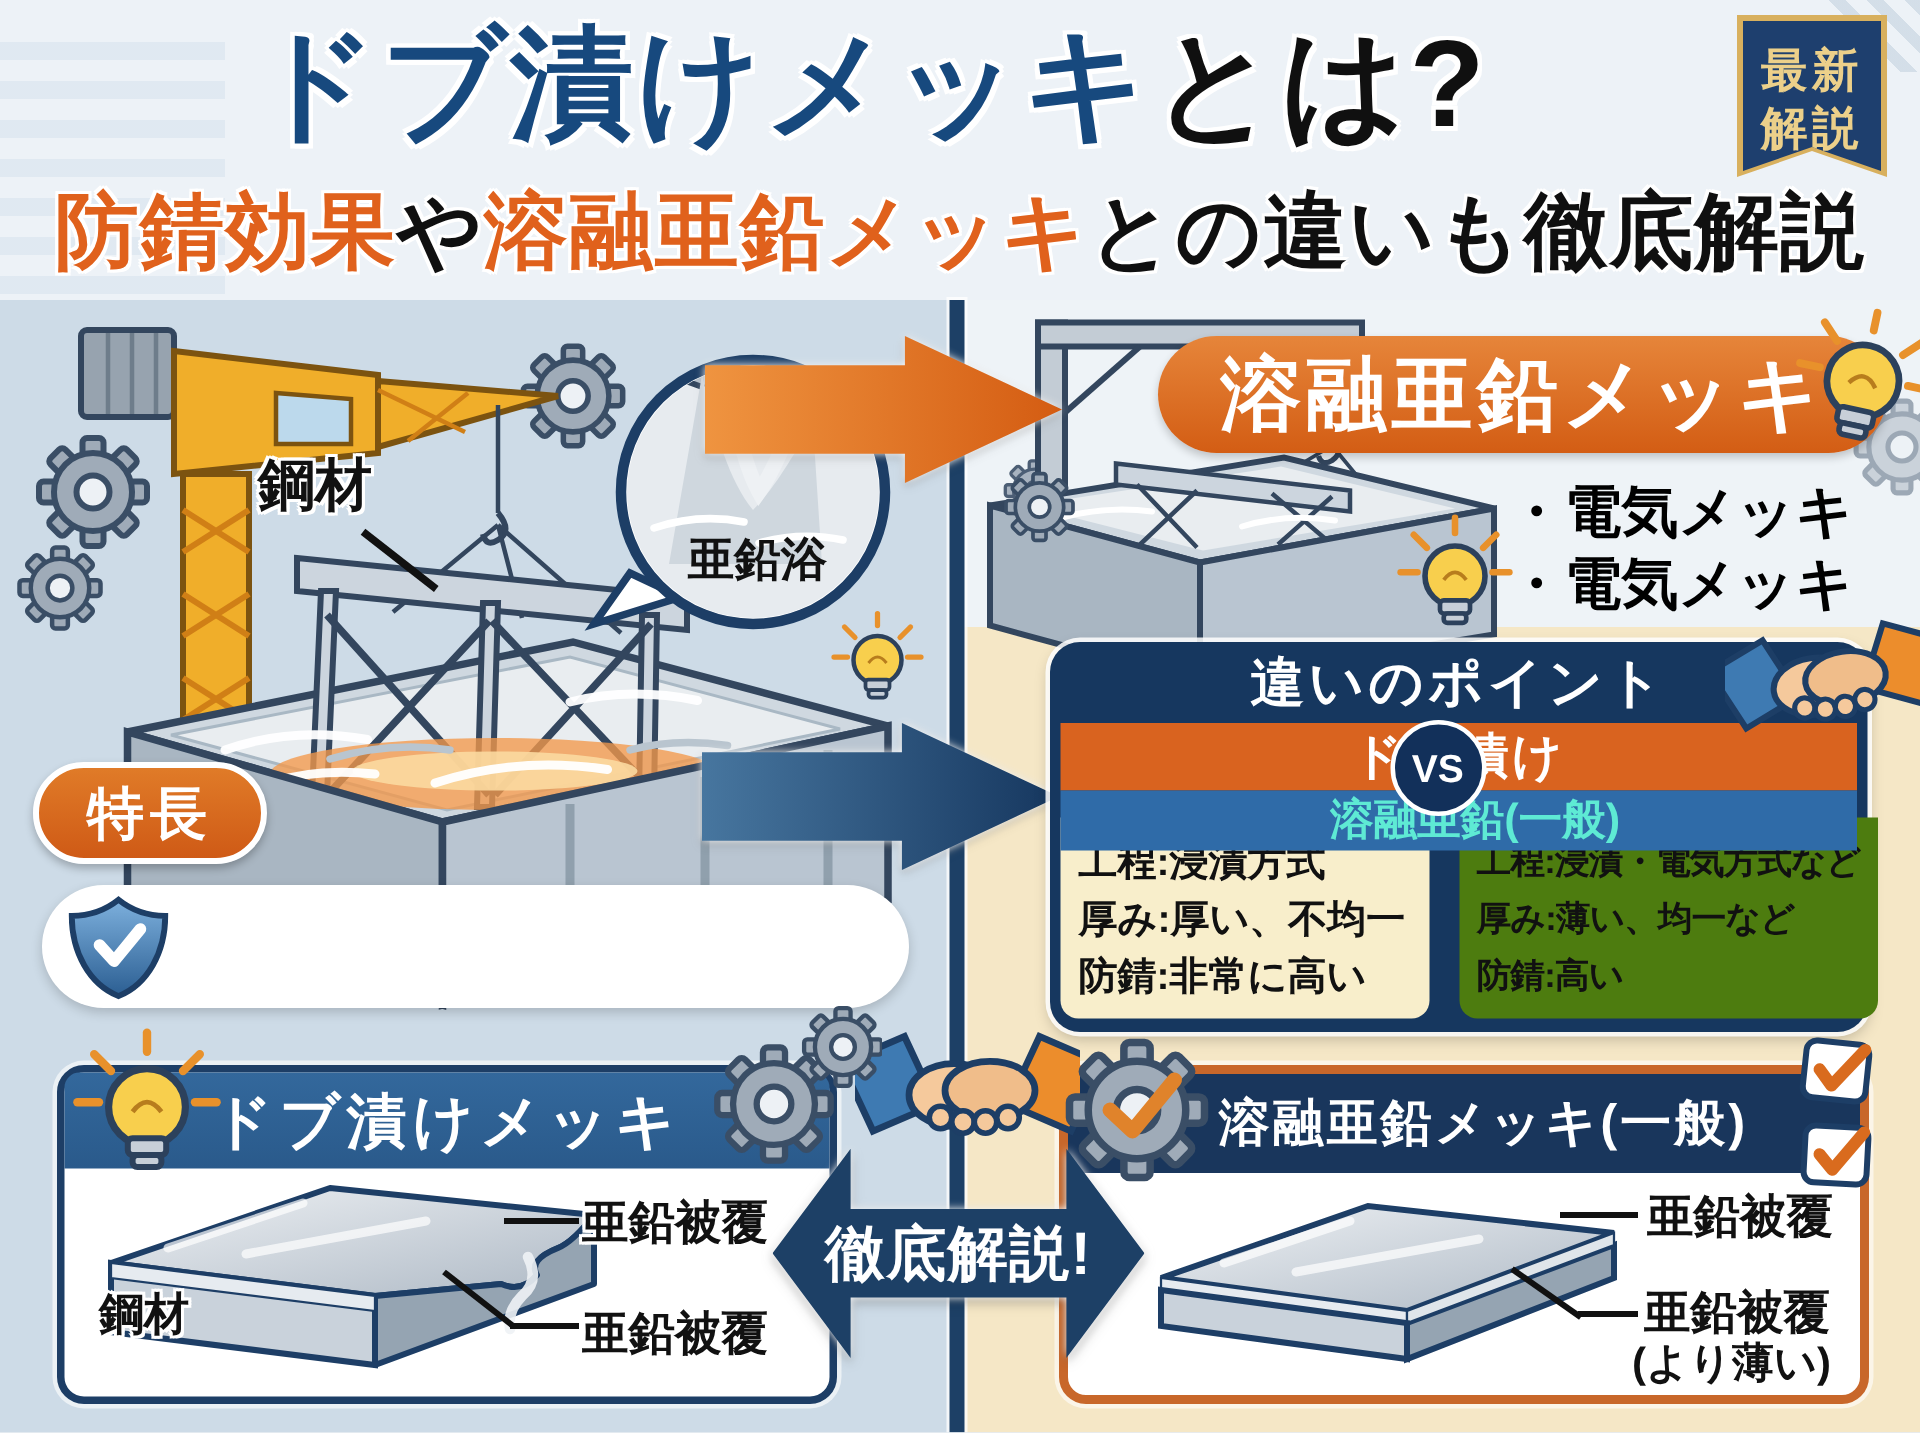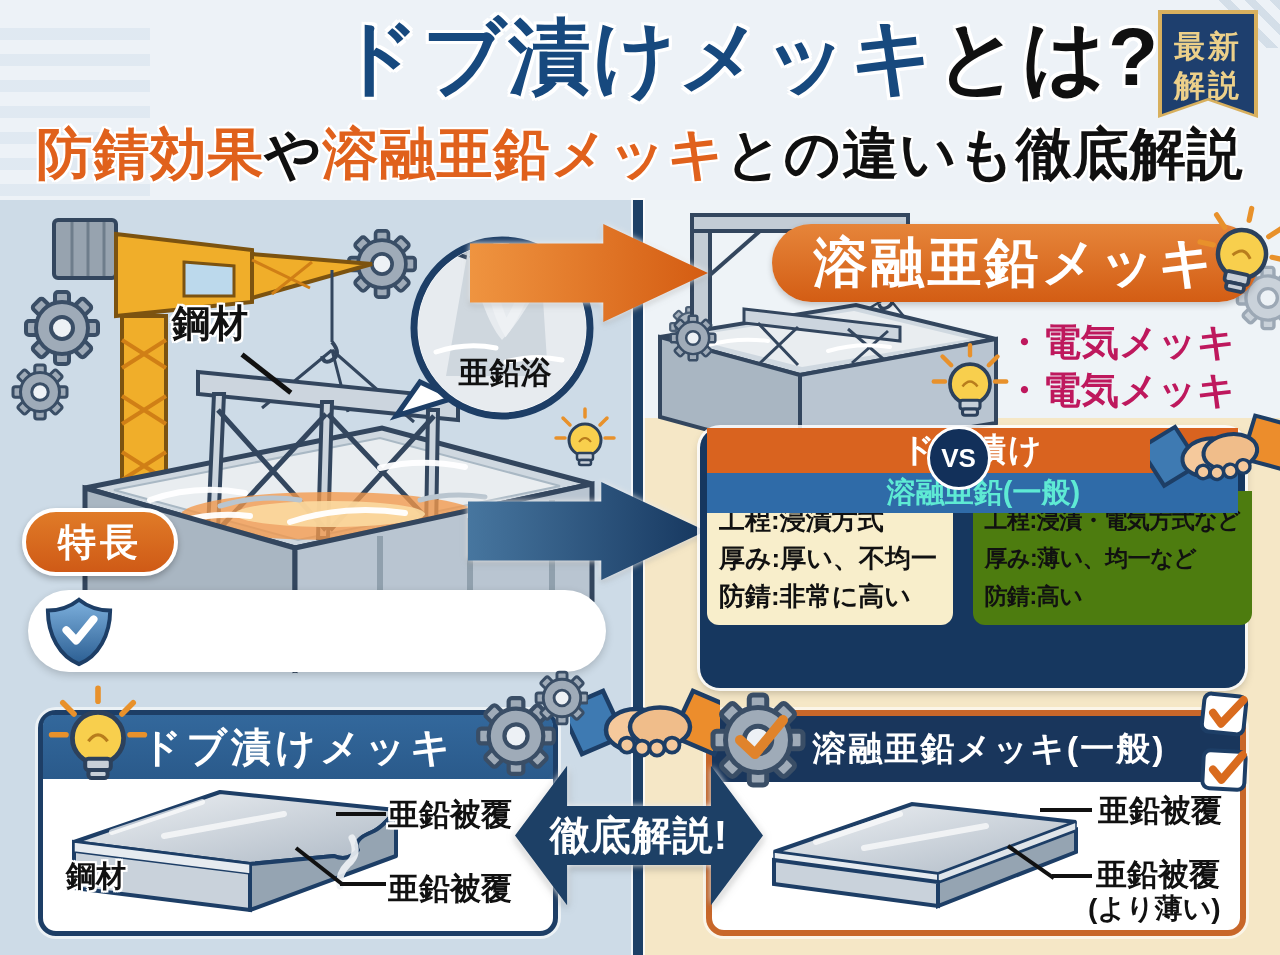--- a/index.html
+++ b/index.html
@@ -8,21 +8,21 @@
   .abs{position:absolute;}
   .nw{white-space:nowrap;}
   
   .bg-left{left:0;top:200px;width:636px;height:755px;background:#cddbe7;}
   .bg-right-top{left:643px;top:200px;width:637px;height:218px;background:#eef3f7;}
   .bg-right-cream{left:643px;top:418px;width:637px;height:537px;background:#f5e7c6;}
   .divider{left:633px;top:200px;width:10px;height:755px;background:#1d4066;box-shadow:0 0 0 2px rgba(255,255,255,.75);z-index:2;}
   .decor-rows{left:0;top:28px;width:150px;height:180px;opacity:.5;background:repeating-linear-gradient(180deg,#d3e0ec 0 12px,transparent 12px 26px);}
   .decor-stripes{right:0;top:0;width:64px;height:48px;opacity:.7;background:repeating-linear-gradient(45deg,#c9d6e2 0 8px,transparent 8px 18px);}
   
-  .title-row{left:0;top:6px;width:1160px;text-align:right;z-index:5;font-weight:900;font-size:82px;letter-spacing:2px;line-height:1.25;}
+  .title-row{left:0;top:6px;width:1160px;text-align:center;z-index:5;font-weight:900;font-size:82px;letter-spacing:2px;line-height:1.25;}
   .t-blue{color:#17497e;}
   .t-black{color:#101010;}
   .o3{text-shadow:3px 0 0 #fff,-3px 0 0 #fff,0 3px 0 #fff,0 -3px 0 #fff,3px 3px 0 #fff,-3px -3px 0 #fff,3px -3px 0 #fff,-3px 3px 0 #fff;}
   .o2{text-shadow:2px 0 0 #fff,-2px 0 0 #fff,0 2px 0 #fff,0 -2px 0 #fff,2px 2px 0 #fff,-2px -2px 0 #fff,2px -2px 0 #fff,-2px 2px 0 #fff;}
   .subtitle-row{left:0;top:118px;width:1280px;text-align:center;z-index:5;font-weight:900;font-size:56px;letter-spacing:1px;line-height:1.3;}
   .t-orange{color:#e0611c;}
   .badge{right:22px;top:10px;width:100px;height:108px;z-index:8;background:#d8b05e;clip-path:polygon(0 0,100% 0,100% 100%,50% 84%,0 100%);padding:0;filter:drop-shadow(0 2px 3px rgba(0,0,0,.3));}
   .badge-inner{position:absolute;left:4px;top:4px;right:4px;bottom:4px;background:#1e3f6e;clip-path:polygon(0 0,100% 0,100% 100%,50% 84%,0 100%);color:#ecd08a;font-weight:900;font-size:31px;letter-spacing:3px;text-align:center;line-height:1.25;padding-top:14px;box-sizing:border-box;}
   
   .lbl{font-weight:900;color:#111;z-index:6;}
@@ -30,21 +30,21 @@
   
   .arrow-wrap{filter:drop-shadow(0 0 3px #fff) drop-shadow(0 2px 2px rgba(0,0,0,.2));z-index:4;}
   .arrow-right{width:100%;height:100%;clip-path:polygon(0 21%,56% 21%,56% 2%,100% 50%,56% 98%,56% 79%,0 79%);}
   .arrow-orange{background:linear-gradient(90deg,#ef9440,#d45c12);}
   .arrow-navy{background:linear-gradient(90deg,#47769f,#16375f);}
   .darrow-wrap{left:515px;top:758px;width:248px;height:155px;filter:drop-shadow(0 0 3px #fff) drop-shadow(0 3px 3px rgba(0,0,0,.25));z-index:11;}
   .darrow{width:100%;height:100%;background:#1d4066;clip-path:polygon(0 50%,21% 5%,21% 31%,79% 31%,79% 5%,100% 50%,79% 95%,79% 69%,21% 69%,21% 95%);display:flex;align-items:center;justify-content:center;}
   .darrow span{color:#fff;font-weight:900;font-size:40px;letter-spacing:1px;white-space:nowrap;}
   
   .banner{left:772px;top:224px;width:486px;height:78px;border-radius:39px;background:linear-gradient(180deg,#e6853a,#d35d14);z-index:6;display:flex;align-items:center;justify-content:center;color:#fff;font-weight:900;font-size:54px;letter-spacing:3px;box-shadow:0 3px 6px rgba(0,0,0,.2);}
-  .bullets{left:1005px;top:318px;z-index:6;font-weight:900;font-size:38px;color:#be185d;line-height:48px;}
+  .bullets{left:1005px;top:318px;z-index:6;font-weight:900;font-size:38px;color:#000000;line-height:48px;}
   
   .cmp{left:700px;top:428px;width:545px;height:260px;background:#16375f;border-radius:20px;z-index:10;box-shadow:0 0 0 3px rgba(255,255,255,.85),0 4px 10px rgba(0,0,0,.25);}
   .cmp-title{height:54px;line-height:54px;text-align:center;color:#fff;font-weight:900;font-size:36px;letter-spacing:3px;}
   .cmp-heads{display:flex;margin:0 7px;height:56px;position:relative;flex-direction:column;}
   .cmp-h-left{flex:0 0 47%;background:#d9631f;display:flex;align-items:center;justify-content:center;color:#fff;font-weight:900;font-size:33px;letter-spacing:2px;}
   .cmp-h-right{flex:1;background:#2f6ba8;display:flex;align-items:center;justify-content:center;color:#5eead4;font-weight:900;font-size:29px;padding-left:22px;}
   .vs-badge{position:absolute;left:calc(47% - 30px);top:-2px;width:58px;height:58px;border-radius:50%;background:#12305a;border:3px solid #fff;color:#fff;font-weight:900;font-size:26px;display:flex;align-items:center;justify-content:center;z-index:2;}
   .cmp-body{display:flex;gap:20px;margin:7px;height:134px;}
   .cmp-cell{border-radius:0 0 12px 12px;padding:10px 12px;box-sizing:border-box;color:#111;font-weight:900;}
   .cmp-cell-left{flex:0 0 calc(47% - 4px);background:#f8eecb;font-size:26px;line-height:38px;}
@@ -243,20 +243,21 @@
   </svg>
   <div class="abs bullets">
     <div class="nw">・電気メッキ</div>
     <div class="nw">・電気メッキ</div>
   </div>
   <svg class="abs" style="left:925px;top:338px;z-index:6" width="90" height="90" viewBox="0 0 90 90">
     <use href="#bulb" transform="translate(45,46) scale(1.25)"></use>
   </svg>
 
   <div class="abs cmp">
+    <div class="cmp-title nw">違いのポイント</div>
     <div class="cmp-heads">
       <div class="cmp-h-left nw">ドブ漬け</div>
       <div class="cmp-h-right nw">溶融亜鉛(一般)</div>
       <div class="vs-badge">VS</div>
     </div>
     <div class="cmp-body">
       <div class="cmp-cell cmp-cell-left">
         <div class="nw">工程:浸漬方式</div>
         <div class="nw">厚み:厚い、不均一</div>
         <div class="nw">防錆:非常に高い</div>

